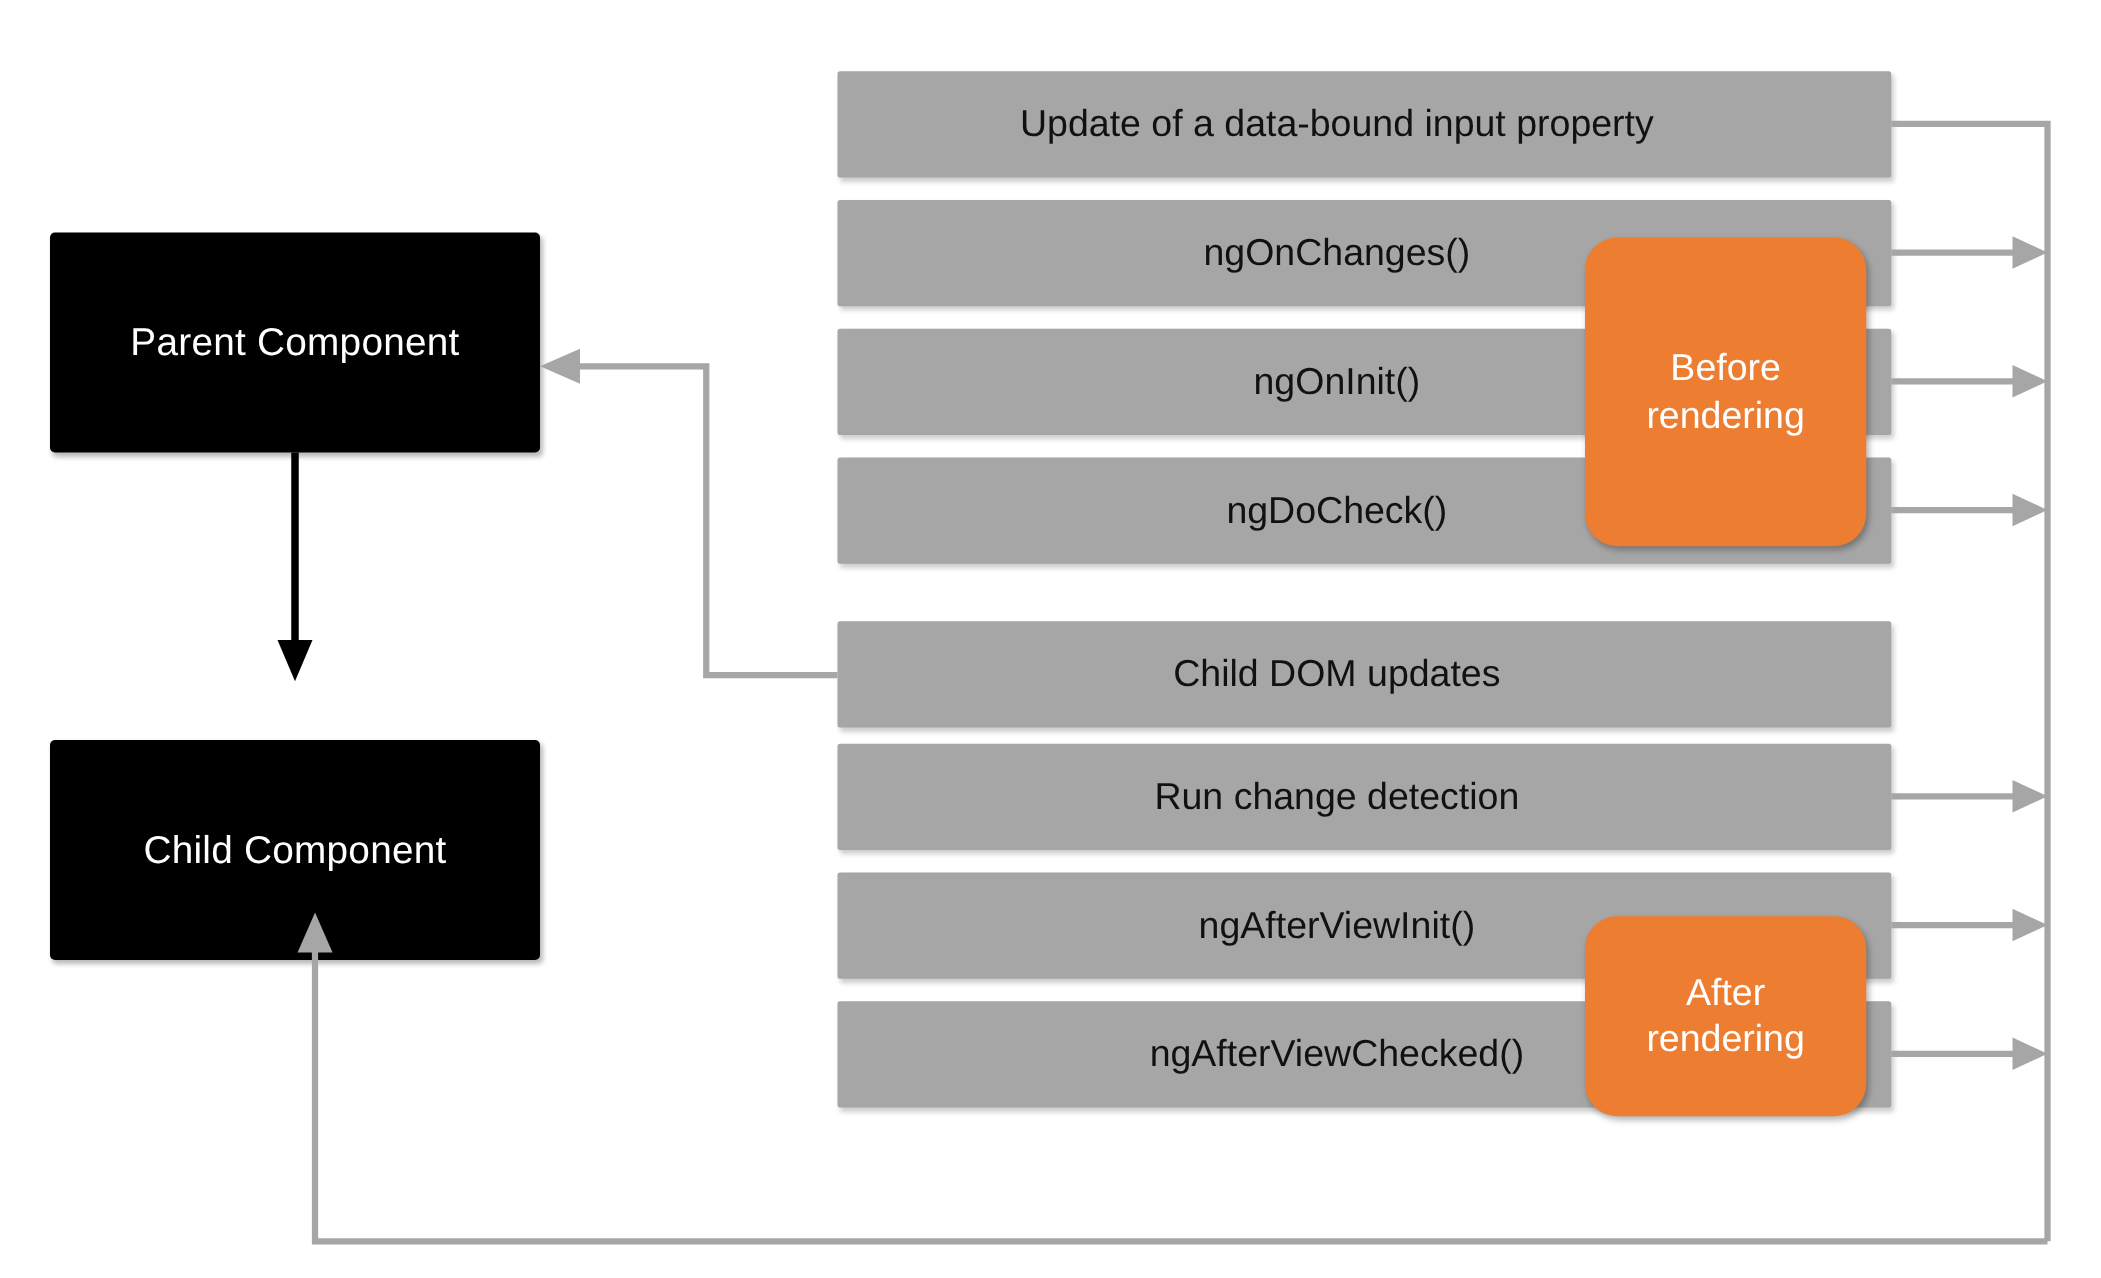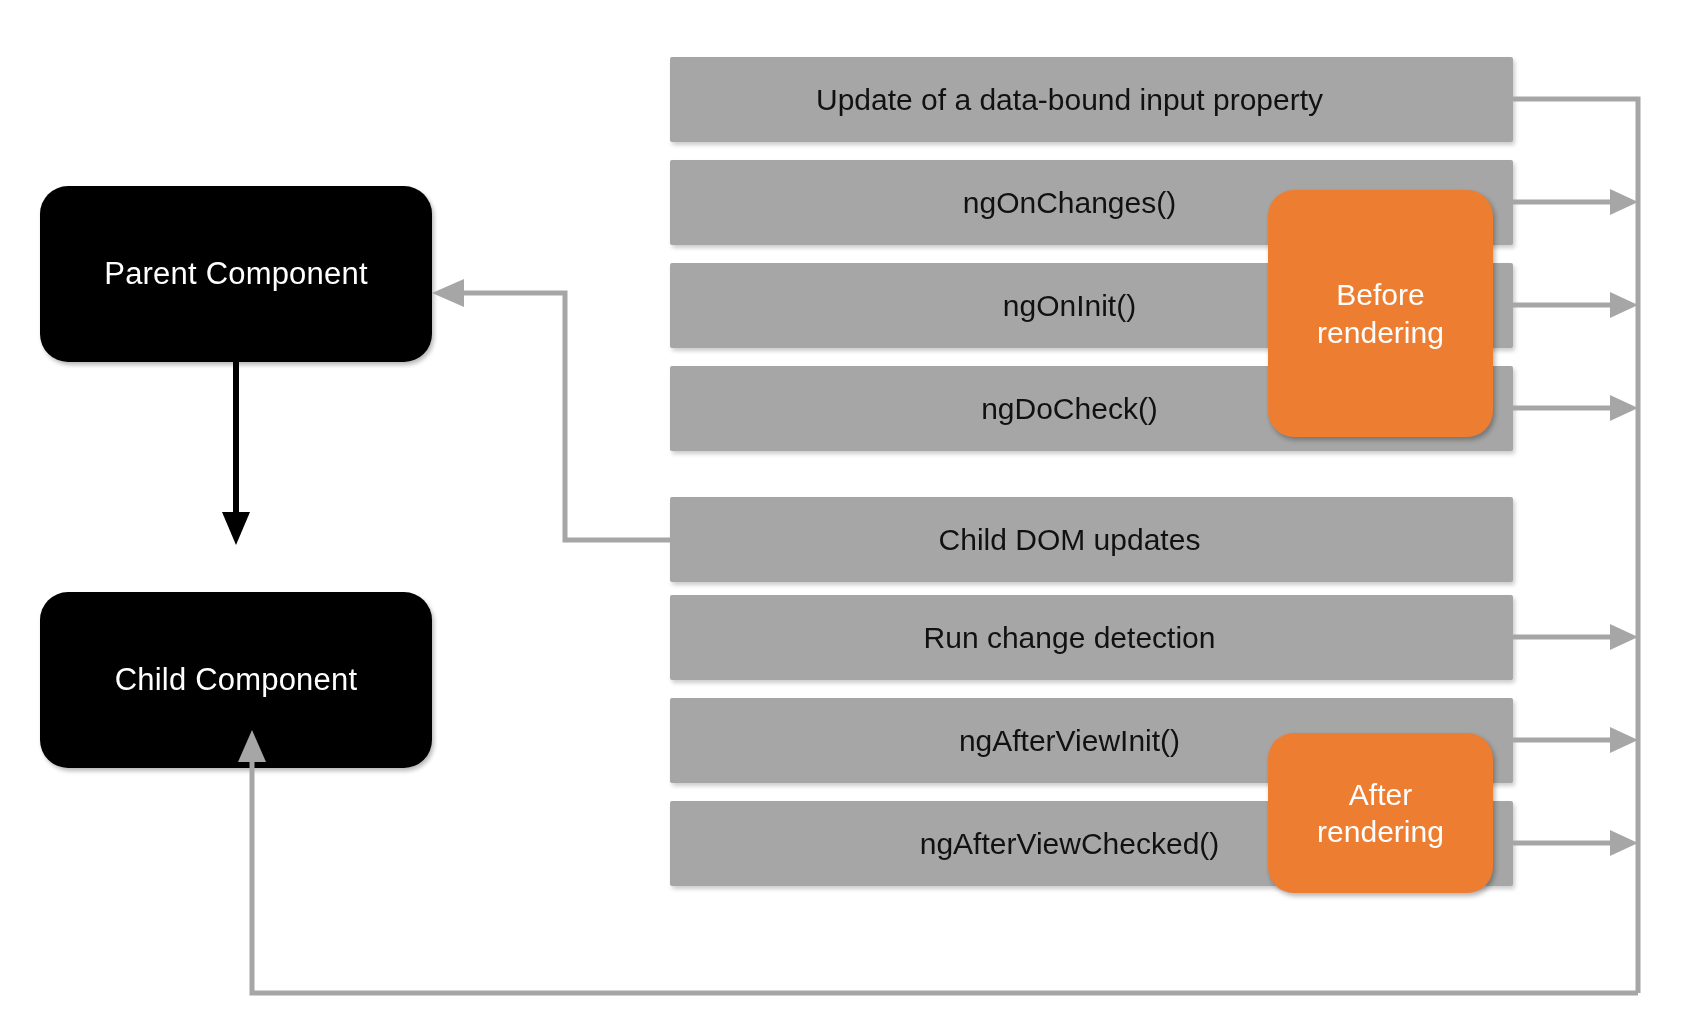--- a/index.html
+++ b/index.html
@@ -13,21 +13,21 @@
     height: 1022px;
     background: #ffffff;
     overflow: hidden;
     font-family: "Liberation Sans", sans-serif;
   }
 
   
   .comp-box {
     position: absolute;
     background: #000000;
-    border-radius: 28px;
+    border-radius: 4px;
     display: flex;
     align-items: center;
     justify-content: center;
     color: #ffffff;
     font-size: 31px;
     font-weight: 400;
     letter-spacing: .2px;
     box-shadow: 2px 3px 4px rgba(0,0,0,.28);
   }
   #parent-component { left: 40px;  top: 186px; width: 392px; height: 176px; }

